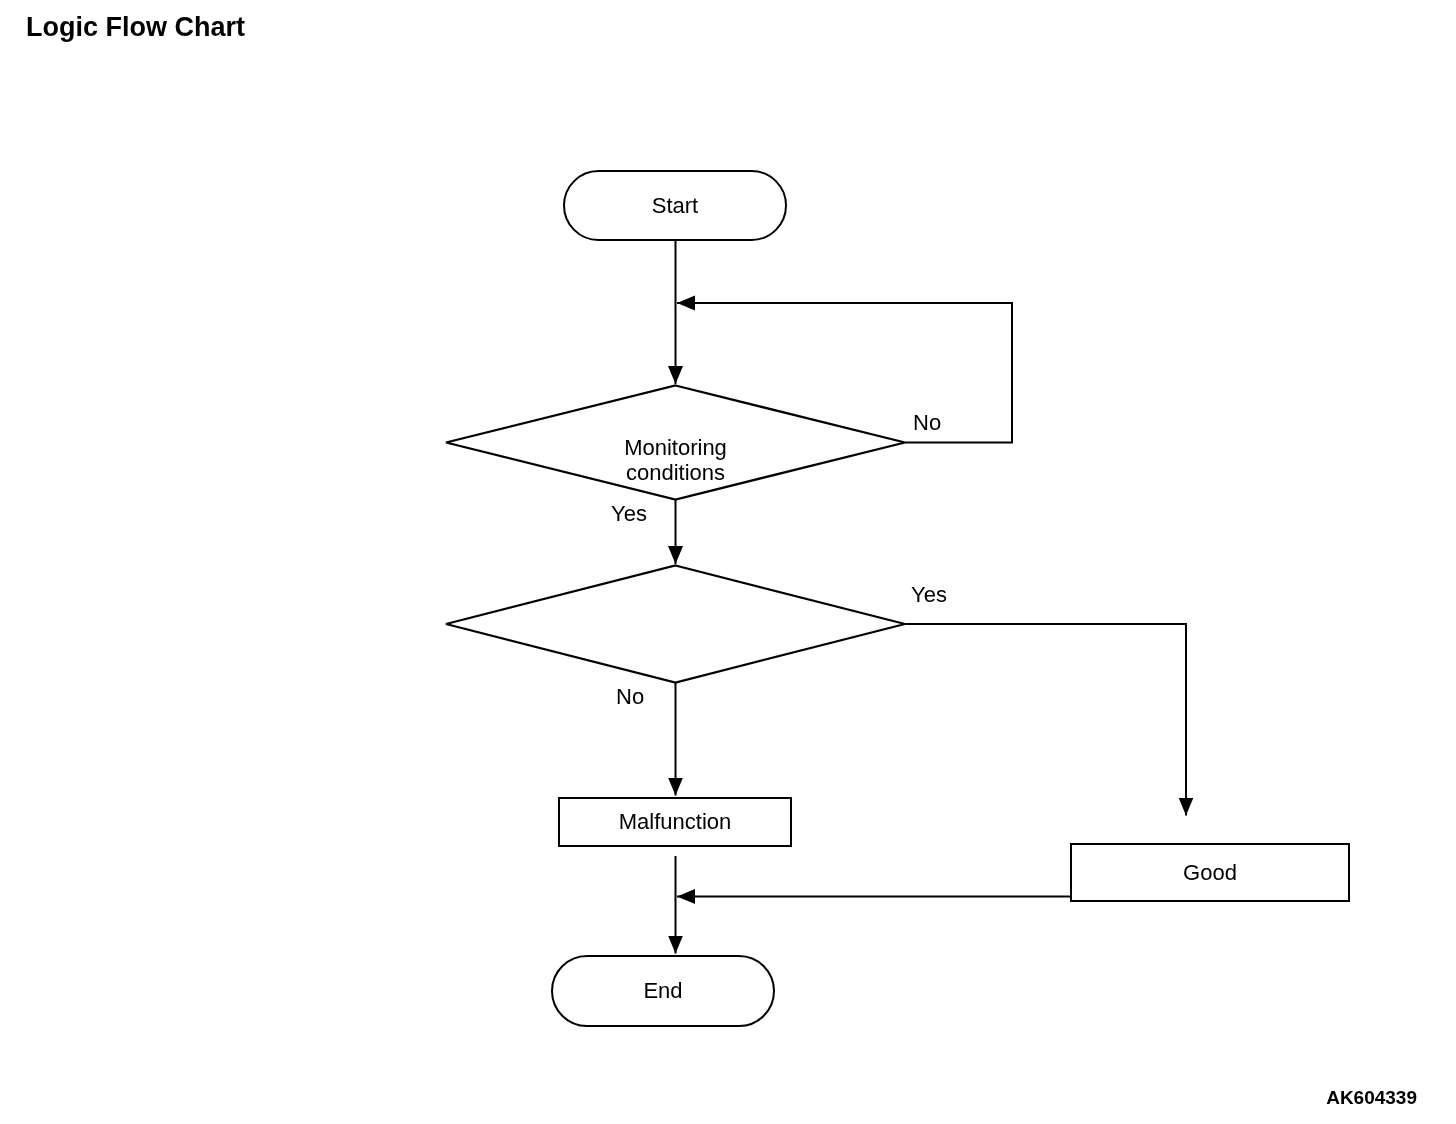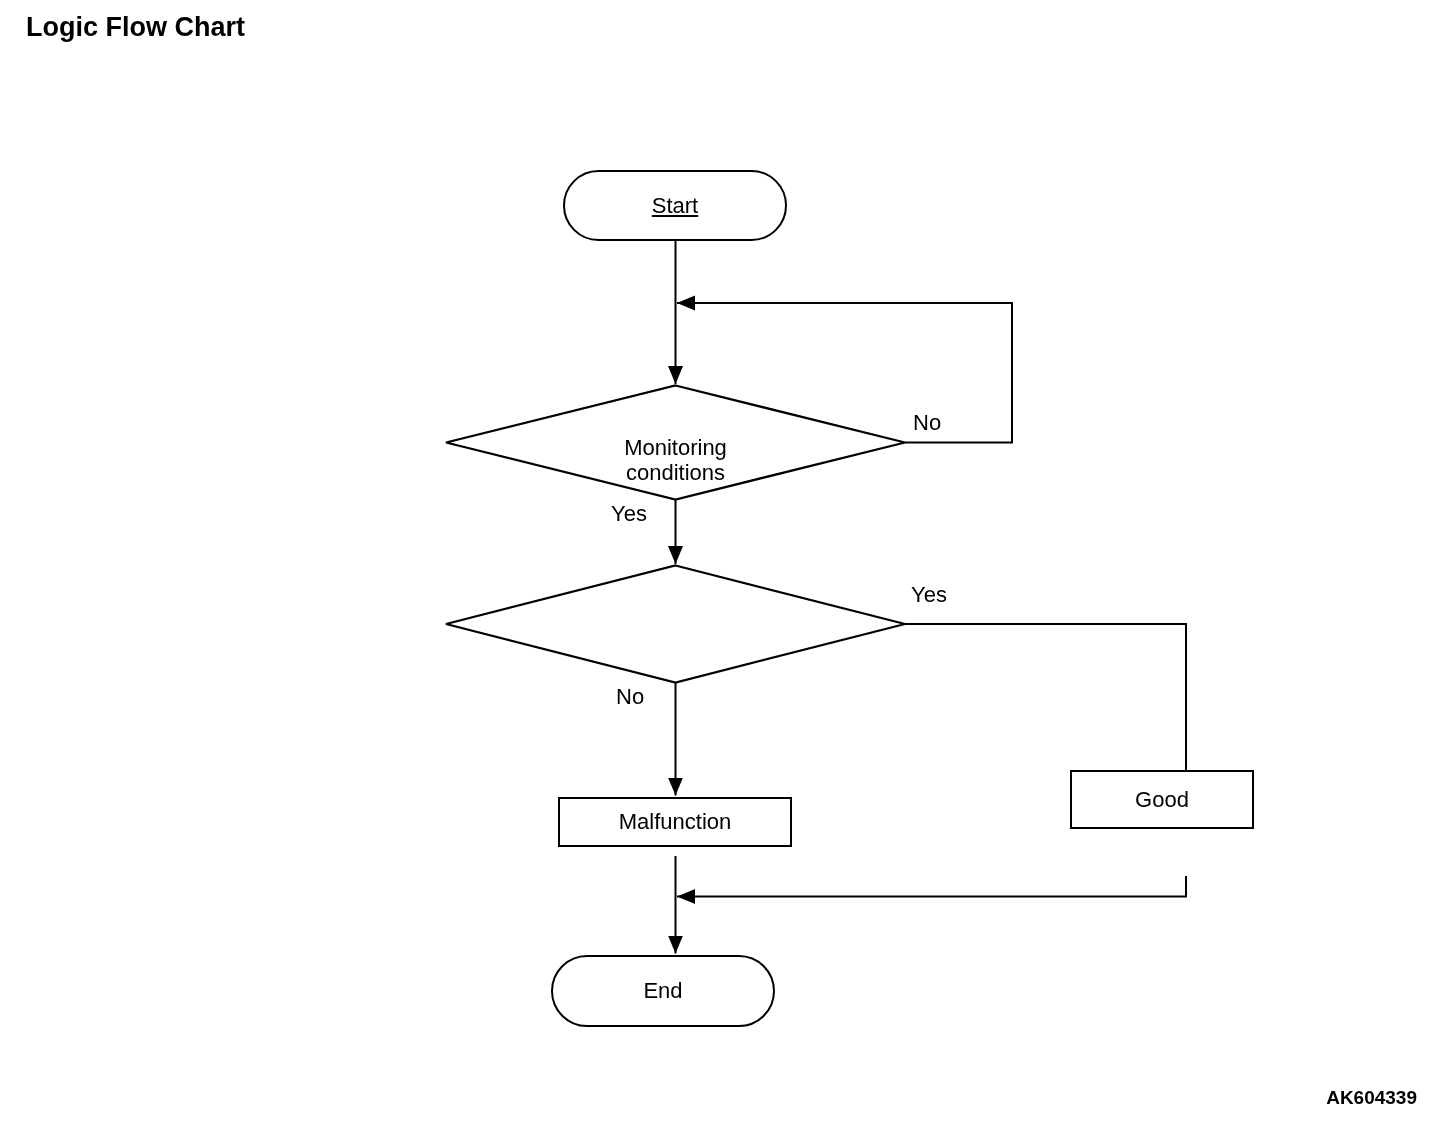--- a/index.html
+++ b/index.html
@@ -29,24 +29,24 @@
     box-sizing: border-box;
     background: #ffffff;
     border: 2.5px solid #000000;
     display: flex;
     align-items: center;
     justify-content: center;
     font-size: 22px;
     text-align: center;
   }
   .terminator { border-radius: 37px; }
-  .node-start       { left: 563px; top: 170px; width: 224px; height: 71px; text-decoration: underline; }
+  .node-start       { left: 563px; top: 170px; width: 224px; height: 71px; }
   .node-end         { left: 551px; top: 955px; width: 224px; height: 72px; }
   .node-malfunction { left: 558px; top: 797px; width: 234px; height: 50px; }
-  .node-good        { left: 1070px; top: 770px; width: 184px; height: 59px; }
+  .node-good        { left: 1070px; top: 843px; width: 280px; height: 59px; }
   .diamond-label {
     position: absolute;
     width: 321px;
     text-align: center;
     font-size: 22px;
     line-height: 25px;
     white-space: pre-line;
   }
   .label-monitoring { left: 515px; top: 417px; margin-top: 18px; }
   .label-surge      { left: 515px; top: 599px; }

